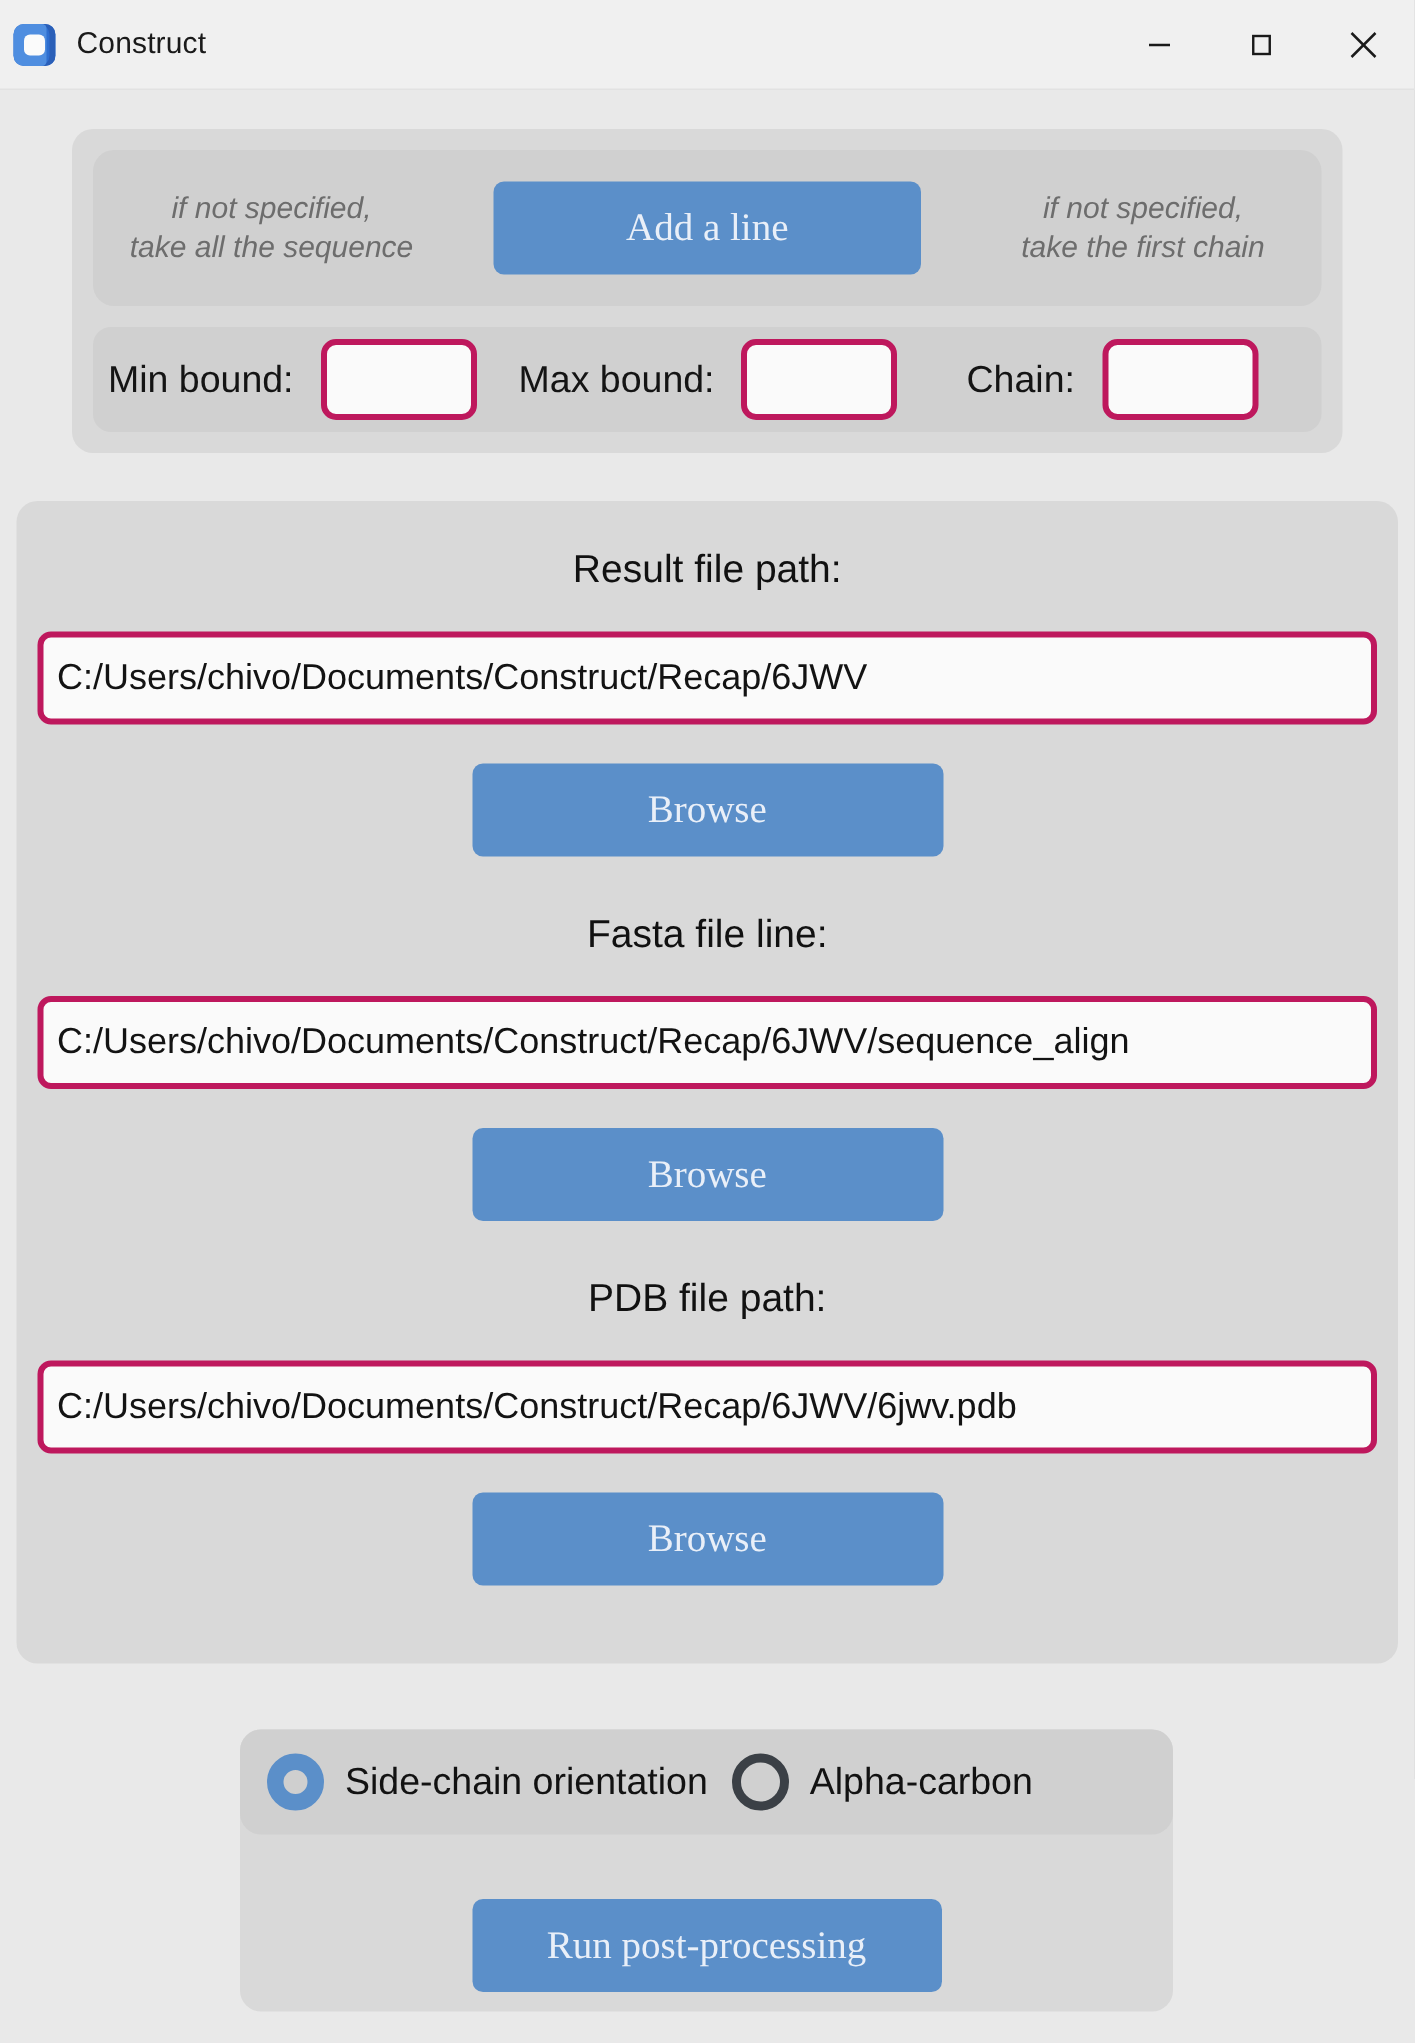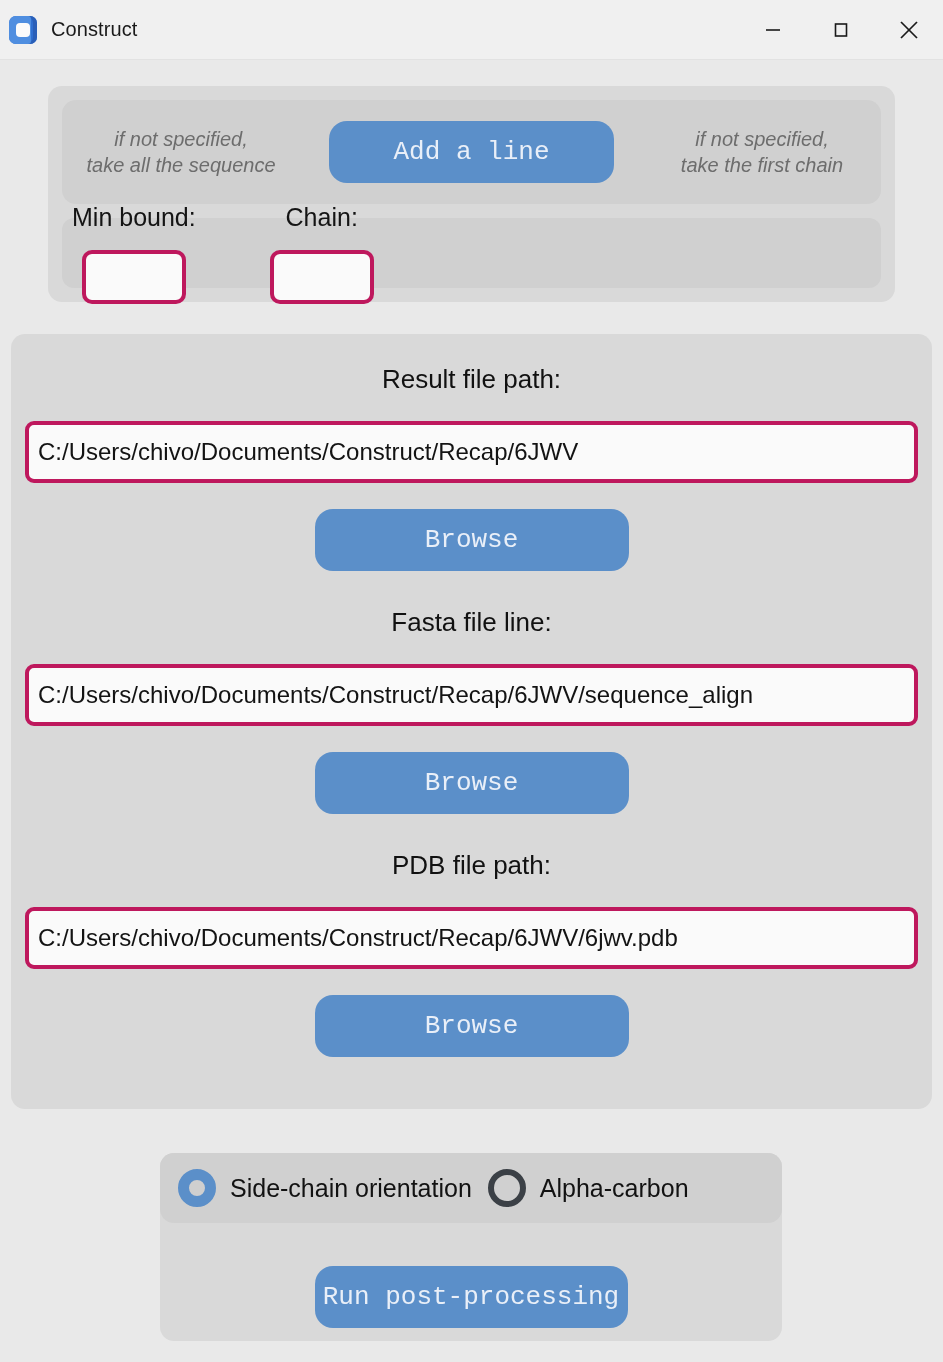--- a/index.html
+++ b/index.html
@@ -107,22 +107,22 @@
     line-height: 1.3;
     text-align: center;
     white-space: pre-line;
     width: 226px;
     flex: none;
   }
   .btn-blue {
     background: #5b8fc9;
     color: #e9eff8;
     border: none;
-    border-radius: 18px;
-    font-family: Liberation Mono, monospace;
+    border-radius: 7px;
+    font-family: Liberation Serif, serif;
     font-size: 26px;
     cursor: pointer;
     padding: 0;
     display: flex;
     align-items: center;
     justify-content: center;
   }
   .btn-addline {
     width: 310px;
     height: 62px;
@@ -137,21 +137,20 @@
     border-radius: 12px;
     display: flex;
     align-items: center;
     box-sizing: border-box;
     padding: 0 10px;
   }
   .bound-group {
     display: flex;
     align-items: center;
     gap: 18px;
-    flex-direction: column;
   }
   .bound-label {
     font-size: 25px;
     color: #141414;
   }
   .txt-input {
     background: #fafafa;
     border: 4px solid #be185d;
     border-radius: 10px;
     box-sizing: border-box;
@@ -286,20 +285,24 @@
     <div class="hint">if not specified,
 take the first chain</div>
   </div>
 
   <div class="bounds-row">
     <div class="bound-group">
       <span class="bound-label">Min bound:</span>
       <input class="txt-input bound-input" type="text" value="" style="">
     </div>
     <div class="sp-a"></div>
+    <div class="bound-group">
+      <span class="bound-label">Max bound:</span>
+      <input class="txt-input bound-input" type="text" value="" style="">
+    </div>
     <div class="sp-b"></div>
     <div class="bound-group">
       <span class="bound-label">Chain:</span>
       <input class="txt-input bound-input" type="text" value="" style="">
     </div>
   </div>
 </div>
 
 <div class="panel files-panel">
 

